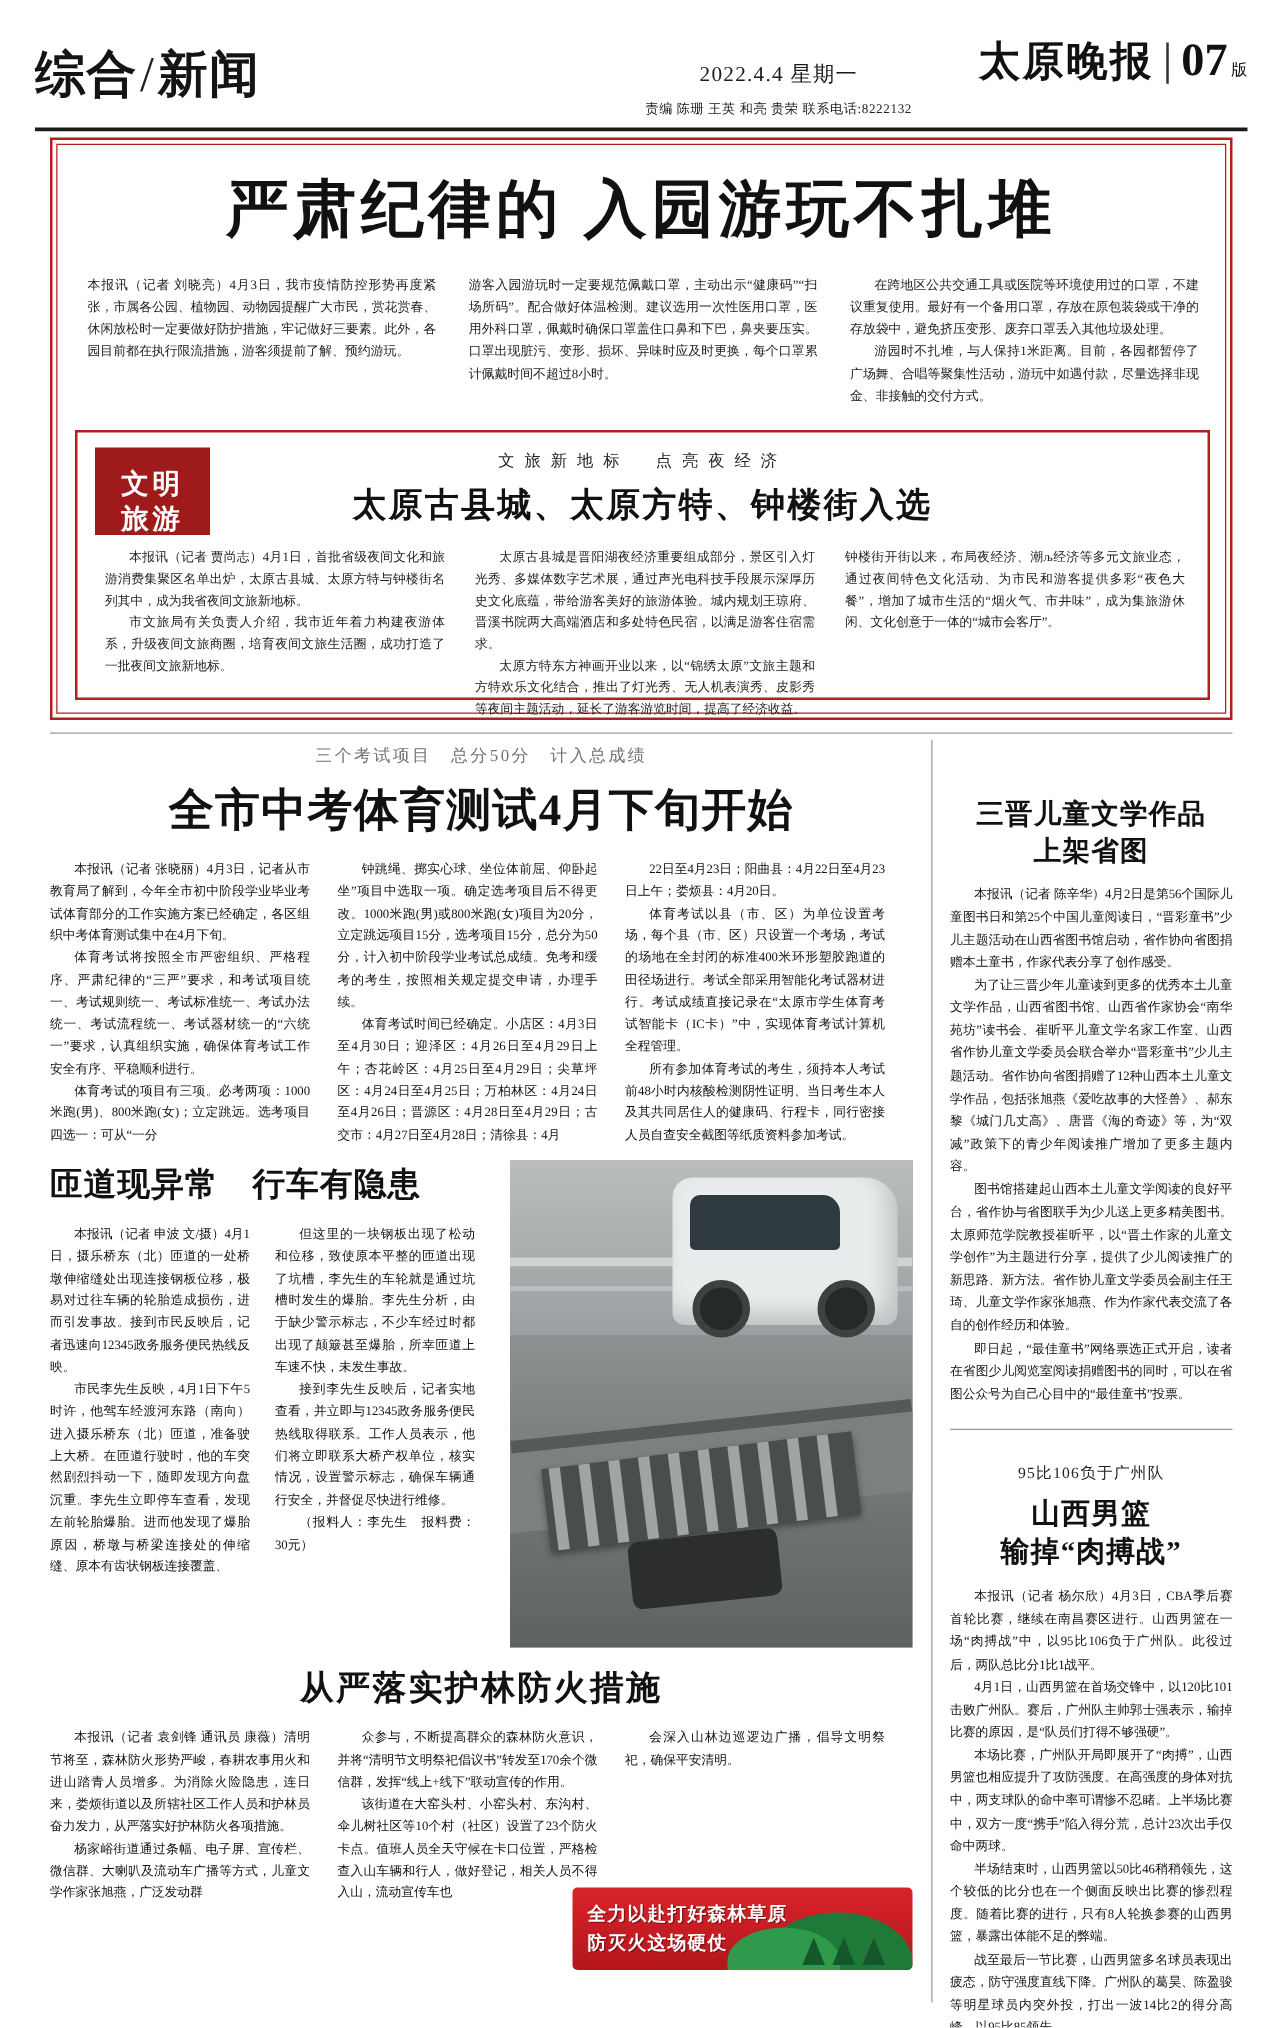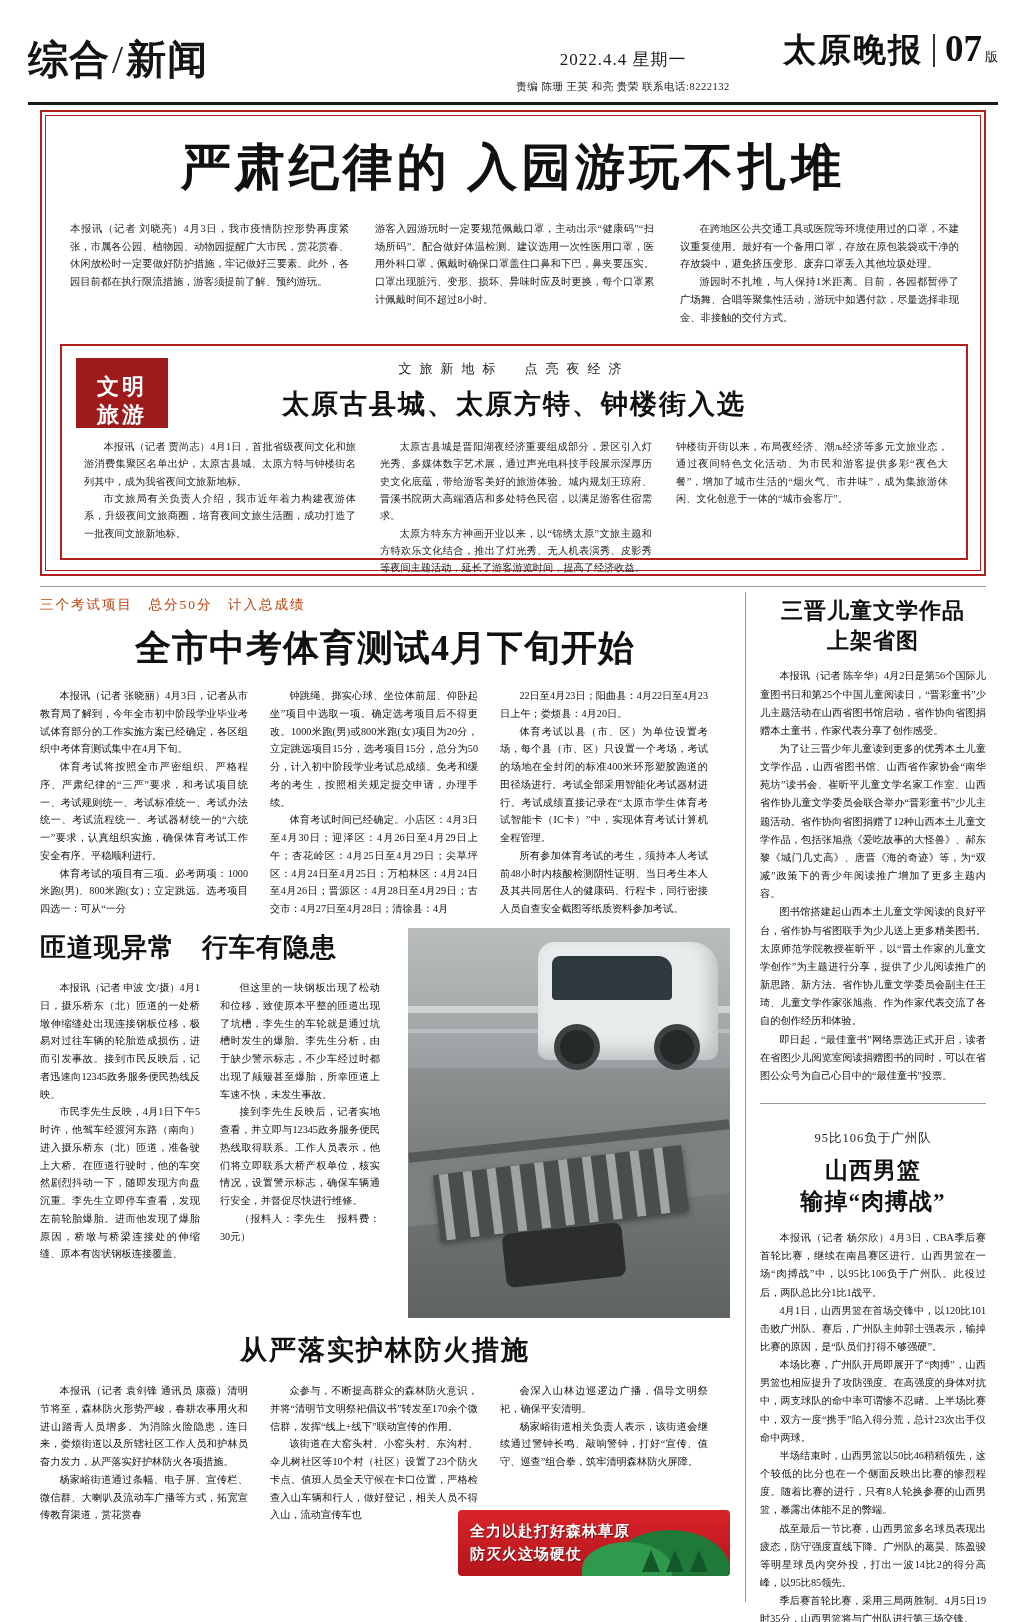--- a/index.html
+++ b/index.html
@@ -34,21 +34,21 @@
   .headline2{position:absolute;left:0;top:40px;width:100%;text-align:center;font-size:27px;font-weight:bold;letter-spacing:2px;color:#111;}
   .cols3b{position:absolute;left:22px;top:92px;width:866px;display:flex;gap:24px;}
   .cols3b .col{width:272px;font-size:10.2px;line-height:1.7;text-align:justify;color:#1c1c1c;}
 
   
   .hr-main{position:absolute;left:40px;top:586px;width:946px;border-top:1px solid #999;}
   .vr-right{position:absolute;left:745px;top:592px;height:1010px;border-left:1px solid #999;}
 
   
   .art1{position:absolute;left:40px;top:596px;width:690px;}
-  .art1-kick{text-align:left;font-size:13.5px;letter-spacing:2px;color:#c2410c;}
+  .art1-kick{text-align:center;font-size:13.5px;letter-spacing:2px;color:#737373;}
   .art1-title{text-align:center;font-size:36px;font-weight:bold;letter-spacing:1px;margin-top:10px;color:#111;}
   .art1-cols{display:flex;gap:22px;margin-top:14px;}
   .art1-cols .col{width:208px;font-size:10.2px;line-height:1.74;text-align:justify;}
 
   
   .art2{position:absolute;left:40px;top:930px;width:350px;}
   .art2-title{font-size:26px;font-weight:bold;letter-spacing:1px;color:#111;}
   .art2-cols{display:flex;gap:20px;margin-top:14px;}
   .art2-cols .col{width:160px;font-size:10.2px;line-height:1.74;text-align:justify;}
   .photo{position:absolute;left:408px;top:928px;width:322px;height:390px;overflow:hidden;background:#6f6f6f;}
@@ -72,21 +72,21 @@
   .art3-cols{display:flex;gap:22px;margin-top:14px;}
   .art3-cols .col{width:208px;font-size:10.2px;line-height:1.74;text-align:justify;}
   .fire-banner{position:absolute;left:458px;top:1510px;width:272px;height:66px;background:linear-gradient(#d9232a,#b3161c);border-radius:4px;overflow:hidden;font-family:Liberation Mono, monospace;}
   .fire-banner .txt{position:absolute;left:12px;top:12px;color:#fff;font-size:15px;font-weight:bold;line-height:1.5;letter-spacing:1px;text-shadow:1px 1px 0 #7d0d11;}
   .fire-banner .hill{position:absolute;right:0;bottom:0;width:120px;height:46px;background:#1f7a3a;border-radius:60px 60px 0 0 / 40px 40px 0 0;}
   .fire-banner .hill2{position:absolute;right:58px;bottom:0;width:90px;height:34px;background:#2f9a4c;border-radius:50px 50px 0 0 / 30px 30px 0 0;}
   .fire-banner .tree{position:absolute;bottom:4px;width:0;height:0;border-left:9px solid transparent;border-right:9px solid transparent;border-bottom:22px solid #14572a;}
 
   
   .rcol{position:absolute;left:760px;top:596px;width:226px;}
-  .r-title{font-size:22px;font-weight:bold;text-align:center;line-height:1.35;letter-spacing:1px;color:#111;}
+  .r-title{font-size:22px;font-weight:bold;text-align:center;line-height:1.35;letter-spacing:1px;color:#111;margin-top:40px;}
   .r-body{font-size:10.2px;line-height:1.78;text-align:justify;margin-top:12px;}
   .r-kick{text-align:center;font-size:12.5px;letter-spacing:1px;margin-top:26px;color:#222;}
   .r-title2{font-size:23px;font-weight:bold;text-align:center;line-height:1.35;letter-spacing:1px;margin-top:8px;color:#111;}
   .r-sep{border-top:1px solid #999;margin:18px 0 0 0;}
 </style>
 </head>
 <body>
 
 <div class="page">
 
@@ -205,29 +205,28 @@
       <div class="bar" style="left:222px"></div>
     </div>
     <div class="ph-hole"></div>
   </div>
 
   <div class="art3">
     <div class="art3-title">从严落实护林防火措施</div>
     <div class="art3-cols">
       <div class="col">
           <div style="text-indent: 1.9em;">本报讯（记者 袁剑锋 通讯员 康薇）清明节将至，森林防火形势严峻，春耕农事用火和进山踏青人员增多。为消除火险隐患，连日来，娄烦街道以及所辖社区工作人员和护林员奋力发力，从严落实好护林防火各项措施。</div>
-          <div style="text-indent: 1.9em; margin-top: 0px;">杨家峪街道通过条幅、电子屏、宣传栏、微信群、大喇叭及流动车广播等方式，拓宽宣传教育渠道，赏花赏春</div>
+          <div style="text-indent: 1.9em; margin-top: 0px;">杨家峪街道通过条幅、电子屏、宣传栏、微信群、大喇叭及流动车广播等方式，儿童文学作家张旭燕，广泛发动群</div>
         </div>
       <div class="col">
           <div style="text-indent: 1.9em;">众参与，不断提高群众的森林防火意识，并将“清明节文明祭祀倡议书”转发至170余个微信群，发挥“线上+线下”联动宣传的作用。</div>
           <div style="text-indent: 1.9em; margin-top: 0px;">该街道在大窑头村、小窑头村、东沟村、伞儿树社区等10个村（社区）设置了23个防火卡点。值班人员全天守候在卡口位置，严格检查入山车辆和行人，做好登记，相关人员不得入山，流动宣传车也</div>
         </div>
       <div class="col">
           <div style="text-indent: 1.9em;">会深入山林边巡逻边广播，倡导文明祭祀，确保平安清明。</div>
-          <div style="text-indent: 1.9em; margin-top: 0px;">杨家峪街道相关负责人表示，该街道会继续通过警钟长鸣、敲响警钟，打好“宣传、值守、巡查”组合拳，筑牢清明森林防火屏障。</div>
         </div>
     </div>
   </div>
 
   <div class="fire-banner">
     <div class="hill"></div>
     <div class="hill2"></div>
     <div class="tree" style="right:22px"></div>
     <div class="tree" style="right:46px"></div>
     <div class="tree" style="right:70px"></div>

